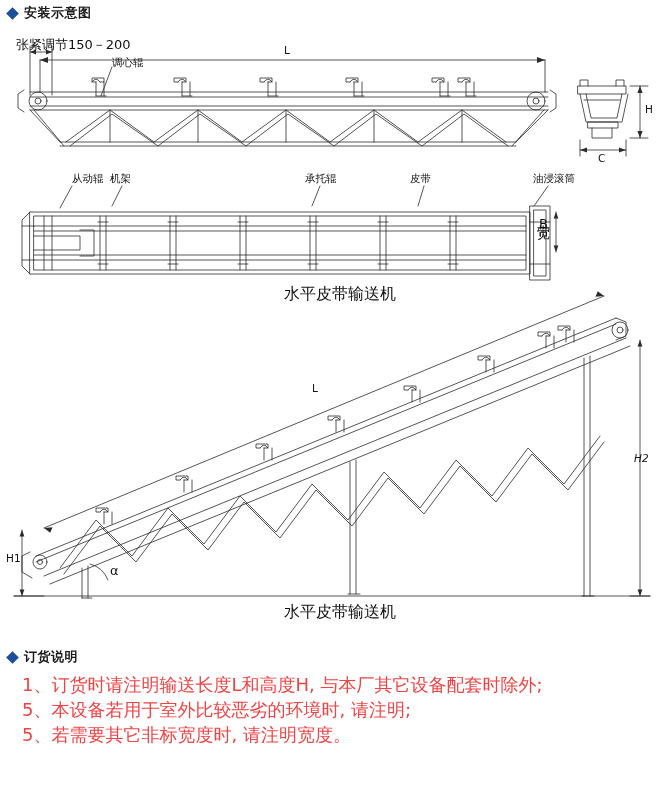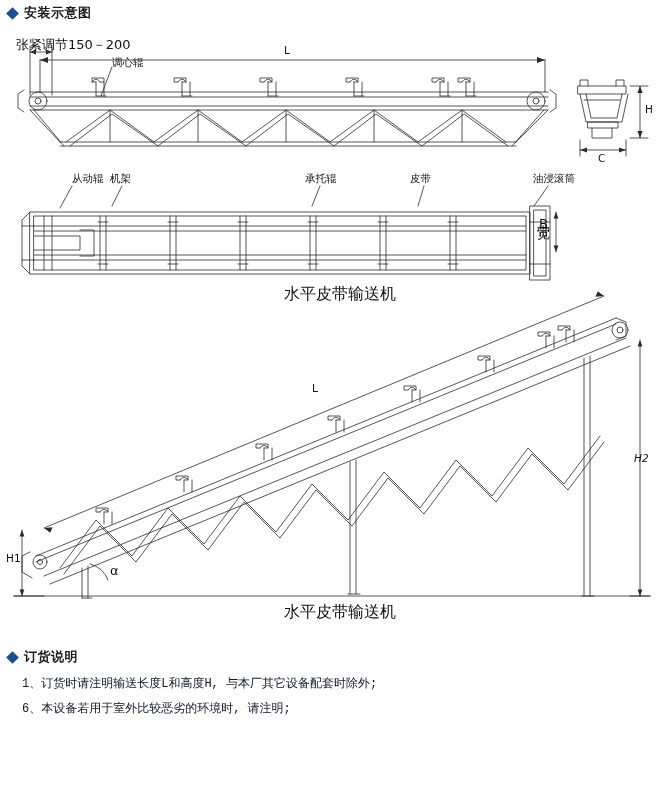--- a/index.html
+++ b/index.html
@@ -24,23 +24,22 @@
     width:9px;height:9px;background:#1b4f9c;
     transform:rotate(45deg);
     display:inline-block;
   }
   .sec1{left:8px;top:4px;}
   .sec2{left:8px;top:648px;}
 
   
   .notes{position:absolute;left:22px;top:672px;width:630px;}
   .note{
-    font-size:12px;line-height:25px;color:#0f172a;
+    font-size:18px;line-height:25px;color:#ef4444;
     white-space:nowrap;
-    font-family:Liberation Mono, monospace;
   }
 
   
   svg.draw{position:absolute;left:0;top:0;width:660px;height:660px;}
   .lbl{
     position:absolute;
     font-size:10.5px;
     color:#111;
     white-space:nowrap;
   }
@@ -344,16 +343,17 @@
 
   <div class="cap" style="left:284px;top:602px;">水平皮带输送机</div>
 
   <div class="section-head sec2">
     <span class="diamond"></span>
     <span>订货说明</span>
   </div>
 
   <div class="notes">
     <div class="note">1、订货时请注明输送长度L和高度H, 与本厂其它设备配套时除外;</div>
-    <div class="note">6、本设备若用于室外比较恶劣的环境时, 请注明;</div>
+    <div class="note">5、本设备若用于室外比较恶劣的环境时, 请注明;</div>
+    <div class="note">5、若需要其它非标宽度时, 请注明宽度。</div>
   </div>
 
 </div>
 
 </body></html>

